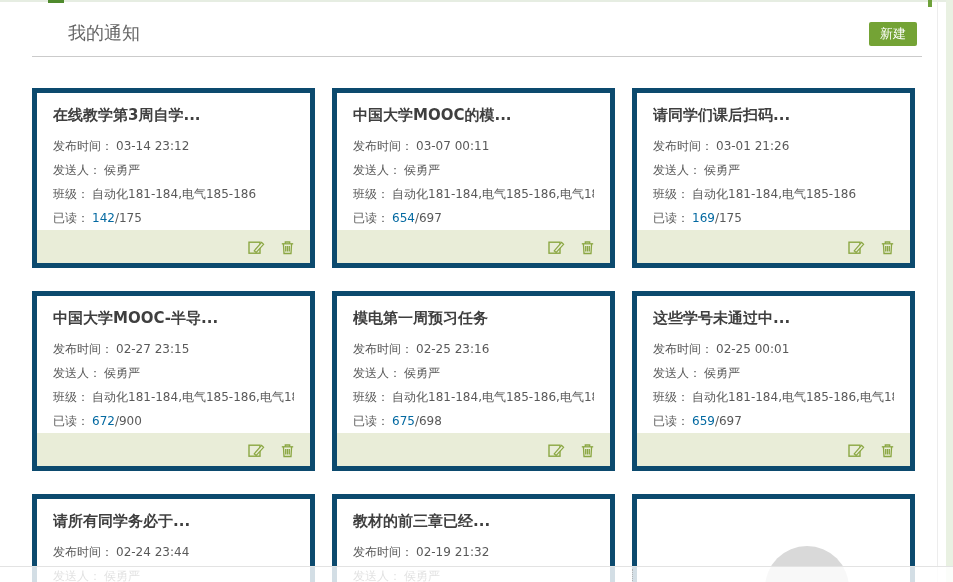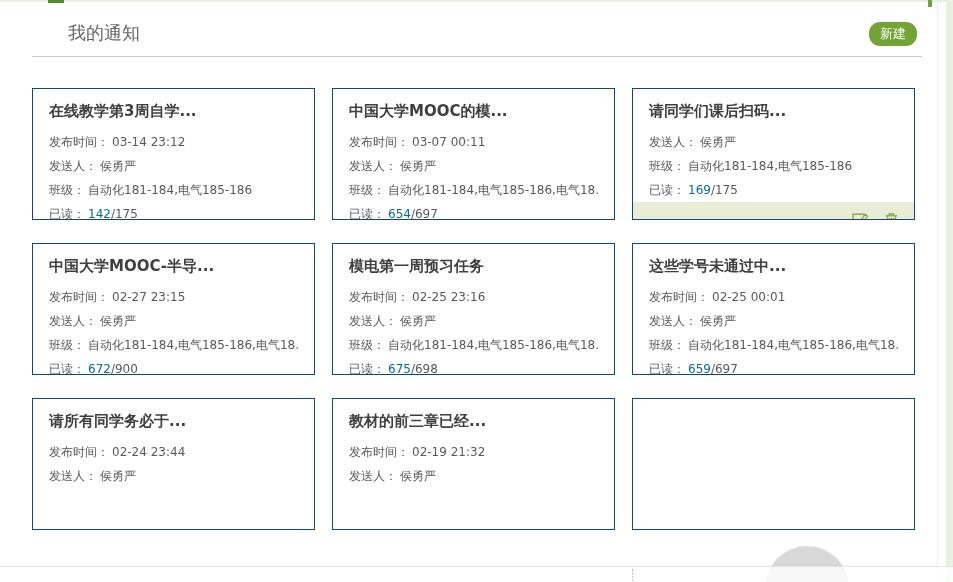--- a/index.html
+++ b/index.html
@@ -6,26 +6,26 @@
   .page{position:relative;width:953px;height:582px;background:#ffffff;overflow:hidden;
         font-family:"DejaVu Sans","Liberation Sans",sans-serif;}
 
   
   .top-line{position:absolute;top:0;left:0;width:100%;height:2px;background:#e6ede2;}
   .top-dash{position:absolute;top:0;left:48px;width:16px;height:3px;background:#4f8a2d;}
   .top-dash-right{position:absolute;top:0;left:928px;width:4px;height:7px;background:#6fa23b;}
 
   .page-title{position:absolute;left:36px;top:21px;font-size:18px;color:#666;margin-left:32px;}
   .new-btn{position:absolute;right:36px;top:22px;background:#74a335;color:#fff;font-size:13px;
-           line-height:16px;padding:4px 11px;border:none;border-radius:11px;cursor:pointer;}
+           line-height:16px;padding:4px 11px;border:none;border-radius:2px;cursor:pointer;}
   .divider{position:absolute;left:32px;top:56px;width:890px;height:1px;background:#cbcbcb;}
 
   .cards{position:absolute;left:32px;top:88px;width:884px;display:grid;
          grid-template-columns:repeat(3,283px);column-gap:17px;row-gap:23px;}
-  .card{box-sizing:border-box;height:132px;border:1px solid #0c4a6e;background:#fff;
+  .card{box-sizing:border-box;height:180px;border:5px solid #0c4a6e;background:#fff;
         display:flex;flex-direction:column;overflow:hidden;}
   .card-body{flex:1;padding:13px 16px 0;}
   .card-title{margin:0 0 9px;font-size:15px;font-weight:bold;color:#3f3f3f;
               white-space:nowrap;overflow:hidden;cursor:pointer;}
   .crow{font-size:12px;color:#595959;line-height:24px;white-space:nowrap;overflow:hidden;}
   .crow .lbl{margin-right:3px;text-align:center;}
   .crow .red{color:#0369a1;}
   .card-footer{height:35px;background:#e9edd8;display:flex;align-items:center;
                justify-content:flex-end;gap:14px;padding-right:14px;flex:none;}
   .icon-btn{width:17px;height:17px;cursor:pointer;display:block;}
@@ -106,20 +106,21 @@
             <path d="M6.3 4.8 V3 h4.4 v1.8"></path>
             <path d="M4.4 4.8 l.6 9.7 h7 l.6 -9.7"></path>
             <path d="M6.7 7 v5.6 M8.5 7 v5.6 M10.3 7 v5.6"></path>
           </svg>
         </span>
       </div>
     </div>
       <div class="card">
       <div class="card-body">
         <h3 class="card-title">请同学们课后扫码...</h3>
+      <div class="crow"><span class="lbl">发布时间：</span><span>03-01 21:26</span></div>
           <div class="crow"><span class="lbl">发送人：</span><span>侯勇严</span></div>
           <div class="crow"><span class="lbl">班级：</span><span>自动化181-184,电气185-186</span></div>
           <div class="crow"><span class="lbl">已读：</span><span class="red">169</span><span>/175</span></div>
         </div>
       <div class="card-footer">
         <span class="icon-btn">
           <svg viewBox="0 0 17 17" width="17" height="17">
             <rect x="1" y="3.2" width="11" height="11" fill="none" stroke="#8ba743" stroke-width="1.4"></rect>
             <path d="M6.2 11.8 L13.6 3.4 L15.6 5.3 L8.2 13.4 Z" fill="#e9edd8" stroke="#8ba743" stroke-width="1.2"></path>
           </svg>

